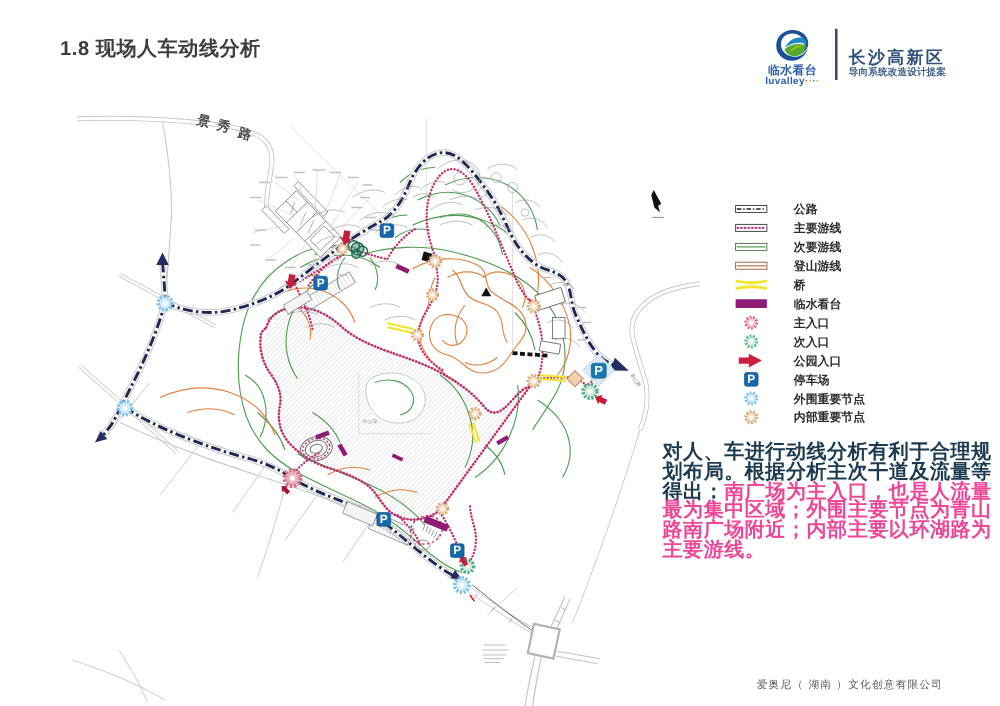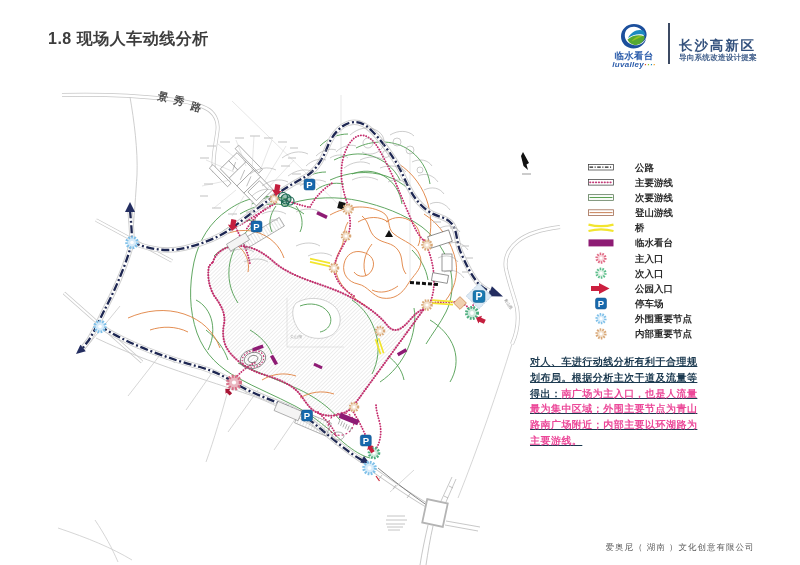--- a/index.html
+++ b/index.html
@@ -15,21 +15,21 @@
 
 <svg class="abs" style="left:18px;top:4px;" width="32" height="30" viewBox="0 0 32 30">
   <path d="M16,2 C8.5,2 3,7.5 3,14.5 C3,21.5 8.8,26.5 15.5,26.5 C22,26.5 27,22 28.2,16.5 C26,21 21.5,23.8 16.5,23.3 C10.5,22.7 6.5,18.2 6.8,12.8 C7.1,7.8 11,4.6 16.2,4.8 C21.2,5 24.8,8.2 25.6,12.5 C26.3,16.3 24.5,19.8 21.5,21.6 C25.5,20.4 28.6,16.8 28.6,12.6 C28.6,6.6 23,2 16,2 Z" fill="#1c4f9c"></path>
   <path d="M10,16 C13,10 19,6.5 25.4,8.5 C26.6,10 27.2,11.8 27.3,13.6 C22,10.8 15,12.5 10,16 Z" fill="#1b8ac0"></path>
   <path d="M9.5,17.5 C14,13.5 20.5,12 26.8,14.5 C26.3,18.6 23.4,21.9 19.3,22.8 C15,23.7 11.2,21.3 9.5,17.5 Z" fill="#56a832"></path>
   <path d="M13.5,19.5 C16,15.5 20.5,13.5 24.5,14.2 L13.5,19.5 Z" fill="#8fc31f"></path>
 </svg>
 
 <div class="abs" style="left:0px;top:32px;width:68px;text-align:center;font-size:9.5px;font-weight:bold;color:#2b5cab;letter-spacing:0.3px;">临水看台</div>
 
-<div class="abs" style="left:0px;top:42px;width:68px;text-align:center;font-size:8px;font-weight:bold;color:#2b5cab;letter-spacing:0.3px;font-style:italic;">luvalley<span style="color:#e05020;">·</span><span style="color:#8fc31f;">·</span><span style="color:#1b8ac0;">·</span><span style="color:#f0a020;">·</span></div>
+<div class="abs" style="left:0px;top:42px;width:68px;text-align:center;font-size:8px;font-weight:bold;color:#2b5cab;letter-spacing:0.3px;">luvalley<span style="color:#e05020;">·</span><span style="color:#8fc31f;">·</span><span style="color:#1b8ac0;">·</span><span style="color:#f0a020;">·</span></div>
 
 <div class="abs" style="left:68px;top:5px;width:1.5px;height:41px;background:#3c4a63;"></div>
 
 <div class="abs" style="left:79px;top:19px;font-size:13.5px;font-weight:bold;color:#33517d;letter-spacing:1.9px;">长沙高新区</div>
 
 <div class="abs" style="left:79px;top:35px;font-size:7.7px;font-weight:bold;color:#42608c;letter-spacing:0.1px;">导向系统改造设计提案</div>
 </div>
 
 <svg class="abs" style="left:0;top:0;" width="800" height="565" viewBox="0 0 800 565">
   <defs>
@@ -512,15 +512,15 @@
       </g>
 
   <g>
         <circle cx="16" cy="177.8" r="4.4" fill="#f2e0cc" stroke="#d9a878" stroke-width="2.4" stroke-dasharray="1.5 1.2"></circle>
         <circle cx="16" cy="177.8" r="1.6" fill="#ffffff"></circle>
   <text x="50" y="181.2" font-size="9.5" font-weight="bold" fill="#2b2b2b">内部重要节点</text>
       </g>
 </svg>
 </div>
 
-<div class="abs" style="left:530px;top:354px;width:230px;font-size:10px;font-weight:bold;line-height:15.8px;letter-spacing:0.46px;color:#1c3a50;white-space:nowrap;text-decoration:underline;">对人、车进行动线分析有利于合理规<br>划布局。根据分析主次干道及流量等<br>得出：<span style="color:#ec4899;">南广场为主入口，也是人流量<br>最为集中区域；外围主要节点为青山<br>路南广场附近；内部主要以环湖路为<br>主要游线。</span></div>
+<div class="abs" style="left:530px;top:354px;width:230px;font-size:16px;font-weight:bold;line-height:15.8px;letter-spacing:0.46px;color:#1c3a50;white-space:nowrap;">对人、车进行动线分析有利于合理规<br>划布局。根据分析主次干道及流量等<br>得出：<span style="color:#ec4899;">南广场为主入口，也是人流量<br>最为集中区域；外围主要节点为青山<br>路南广场附近；内部主要以环湖路为<br>主要游线。</span></div>
 
 <div class="abs" style="left:570px;top:542px;width:220px;text-align:center;font-size:8.5px;font-weight:normal;color:#5a5a5a;letter-spacing:1px;">爱奥尼（ 湖南 ）文化创意有限公司</div>
 
 </body></html>

